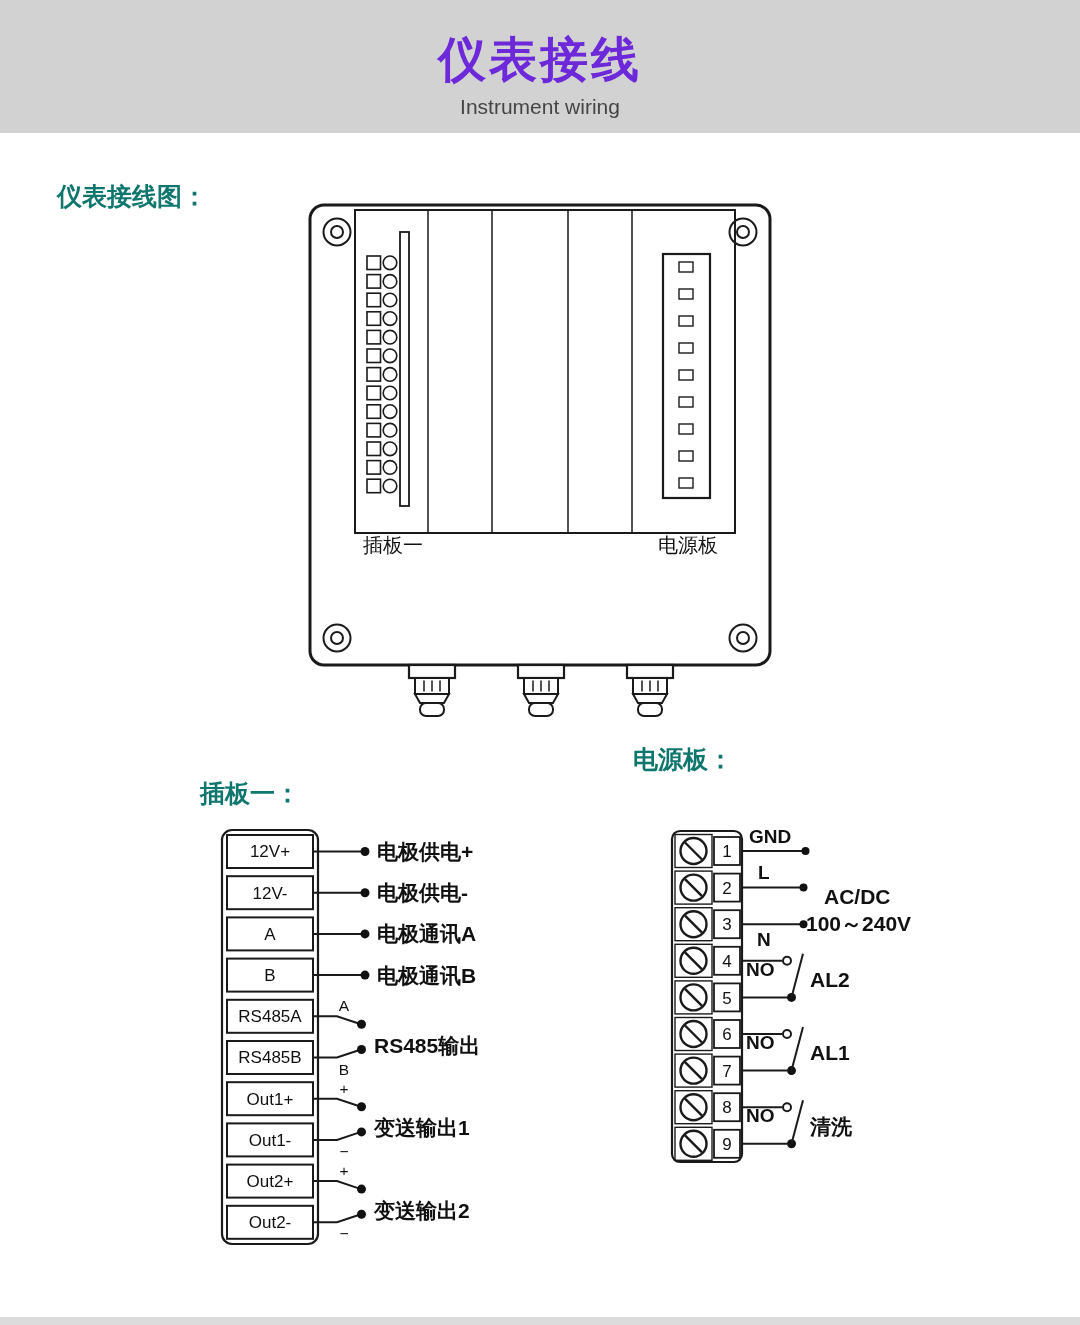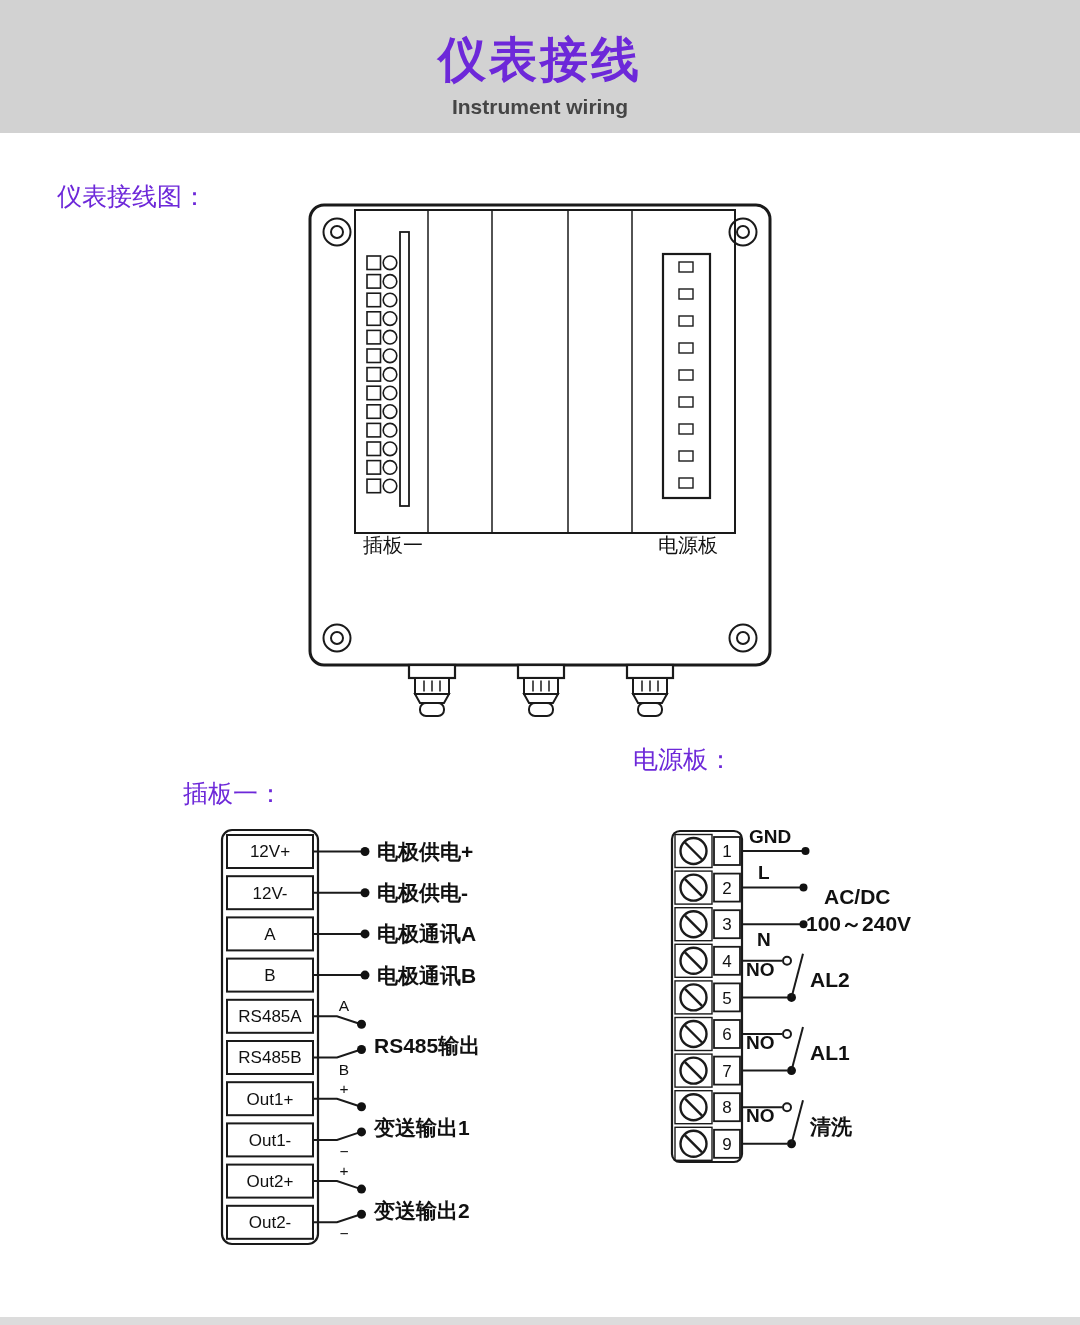--- a/index.html
+++ b/index.html
@@ -1,23 +1,23 @@
 <!DOCTYPE html>
 <html><head>
 <meta charset="utf-8">
 <style>
   html,body{margin:0;padding:0;background:#ffffff;}
   .page{position:relative;width:1080px;height:1325px;background:#ffffff;overflow:hidden;
         font-family:"Liberation Sans", sans-serif;color:#111;}
   .hero{position:absolute;left:0;top:0;width:1080px;height:133px;background:#d2d2d2;text-align:center;}
   .hero h1{margin:0;padding-top:28px;font-size:48px;font-weight:bold;color:#6d28d9;letter-spacing:3px;}
-  .hero .sub{margin-top:3px;font-size:21px;color:#454545;font-weight:bold;}
-  .sec-label{position:absolute;font-size:25px;font-weight:normal;color:#6d28d9;white-space:nowrap;}
+  .hero .sub{margin-top:3px;font-size:21px;color:#454545;}
+  .sec-label{position:absolute;font-size:25px;font-weight:bold;color:#0f766e;white-space:nowrap;}
   .lbl-diagram{left:57px;top:180px;}
-  .lbl-board1{left:183px;top:777px;}
+  .lbl-board1{left:200px;top:777px;}
   .lbl-power{left:633px;top:743px;}
   svg{position:absolute;overflow:visible;}
   .s14{stroke:#1a1a1a;stroke-width:1.4;fill:none;}
   .s15{stroke:#1a1a1a;stroke-width:1.5;fill:none;}
   .s16{stroke:#1a1a1a;stroke-width:1.6;fill:#fff;}
   .s18{stroke:#1a1a1a;stroke-width:1.8;fill:#fff;}
   .s2{stroke:#1a1a1a;stroke-width:2;fill:#fff;}
   .s2n{stroke:#1a1a1a;stroke-width:2;fill:none;}
   .s22{stroke:#1a1a1a;stroke-width:2.2;fill:#fff;}
   .s24{stroke:#1a1a1a;stroke-width:2.4;fill:none;}

